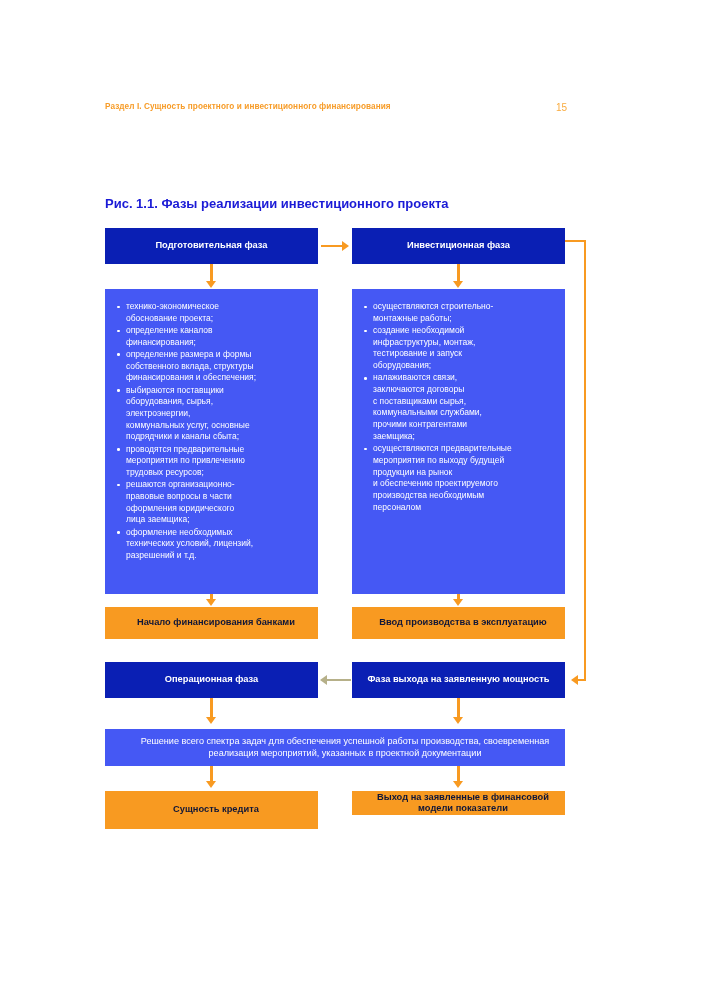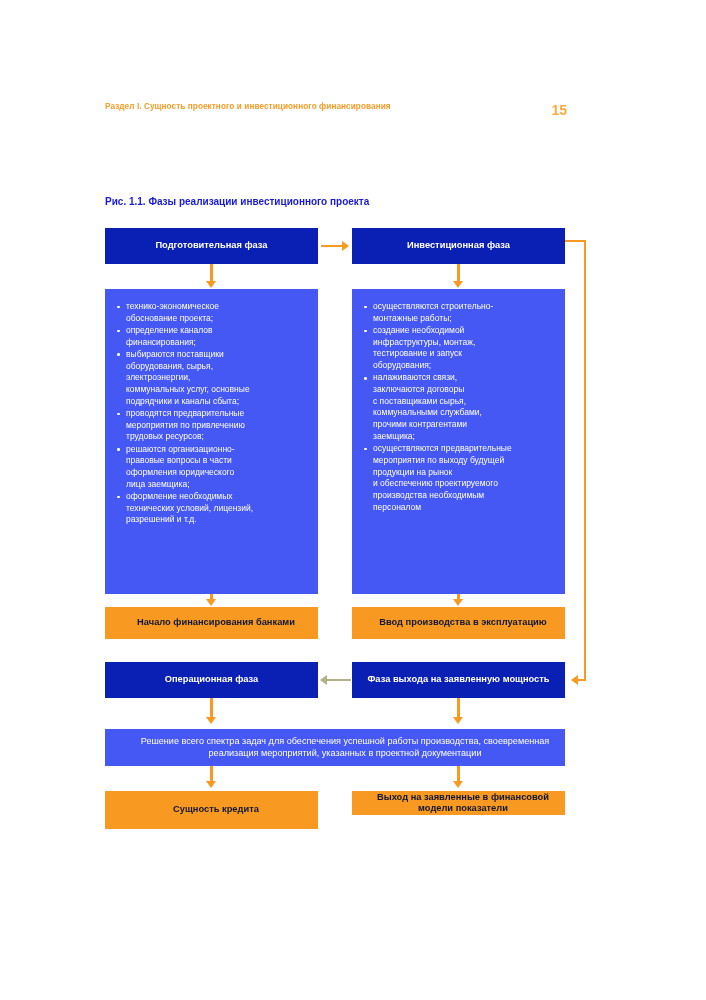--- a/index.html
+++ b/index.html
@@ -33,31 +33,31 @@
     font-size: 8.2px;
     font-weight: bold;
     color: #f79c28;
     letter-spacing: 0.01em;
     white-space: nowrap;
   }
   #runhead .rh-page {
     position: absolute;
     right: 0;
     top: 0;
-    font-size: 14px;
-    font-weight: bold;
+    font-size: 10px;
+    font-weight: normal;
     color: #f9ab3f;
   }
 
   
   #caption {
     position: absolute;
     left: 105px;
     top: 196px;
-    font-size: 10px;
+    font-size: 13px;
     font-weight: bold;
     color: #1a1ad6;
     white-space: nowrap;
   }
 
   
   .box {
     position: absolute;
     box-sizing: border-box;
     display: flex;
@@ -216,20 +216,23 @@
     <div class="vline" style="left:457.4px; top:264px; height:19px;"></div>
     <div class="arrow-down" style="left:453.4px; top:281px;"></div>
   </div>
 
   <div class="panel" style="left:105px; top:289px; width:213px; height:305px;">
     <ul>
       <li>технико-экономическое
 обоснование проекта;</li>
       <li>определение каналов
 финансирования;</li>
+      <li>определение размера и формы
+собственного вклада, структуры
+финансирования и обеспечения;</li>
       <li>выбираются поставщики
 оборудования, сырья,
 электроэнергии,
 коммунальных услуг, основные
 подрядчики и каналы сбыта;</li>
       <li>проводятся предварительные
 мероприятия по привлечению
 трудовых ресурсов;</li>
       <li>решаются организационно-
 правовые вопросы в части

